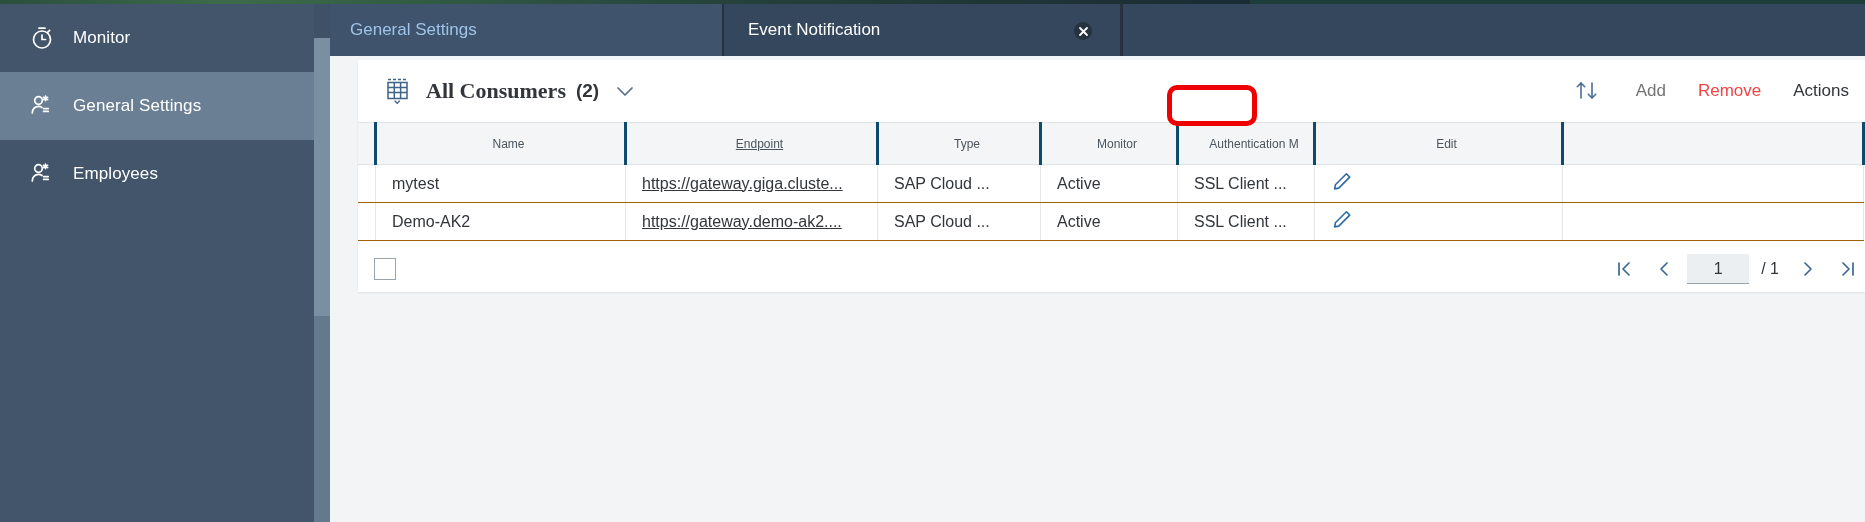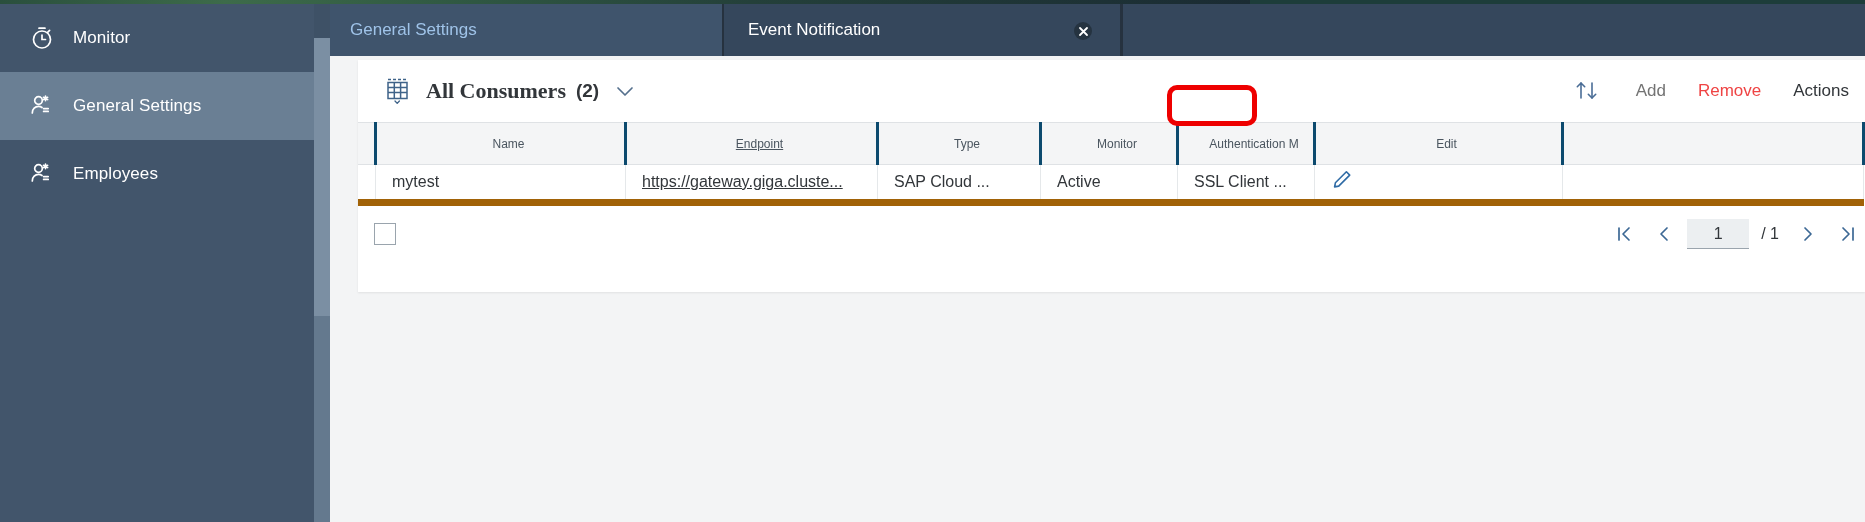--- a/index.html
+++ b/index.html
@@ -203,21 +203,21 @@
     font-size: 12px;
     font-weight: normal;
     color: #4a555f;
     text-align: center;
     height: 42px;
     padding: 0 0 0 16px;
     overflow: hidden;
     white-space: nowrap;
   }
   table.grid td {
-    border-bottom: 7px solid #a16207;
+    border-bottom: 1px solid #a16207;
     border-right: 1px solid #e5e8ea;
     font-size: 16px;
     color: #32363a;
     height: 38px;
     padding: 0 0 0 16px;
     overflow: hidden;
     white-space: nowrap;
   }
   th.c-sel, td.c-sel { width: 14px; padding: 0; border-right: none; }
   th.c-name, td.c-name { width: 250px; }
@@ -400,20 +400,36 @@
             <td class="c-auth">SSL Client ...</td>
             <td class="c-edit">
               <span class="pencil">
                 <svg width="22" height="22" viewBox="0 0 22 22" fill="none" stroke="#2f6ba5" stroke-width="1.6" stroke-linejoin="round">
                   <path d="M15.4 2.8l3.3 3.3-11 11-4.1.8.8-4.1z"></path>
                 </svg>
               </span>
             </td>
             <td class="c-pad"></td>
           </tr>
+          <tr>
+            <td class="c-sel"></td>
+            <td class="c-name">Demo-AK2</td>
+            <td class="c-endpoint">https://gateway.demo-ak2....</td>
+            <td class="c-type">SAP Cloud ...</td>
+            <td class="c-status">Active</td>
+            <td class="c-auth">SSL Client ...</td>
+            <td class="c-edit">
+              <span class="pencil">
+                <svg width="22" height="22" viewBox="0 0 22 22" fill="none" stroke="#2f6ba5" stroke-width="1.6" stroke-linejoin="round">
+                  <path d="M15.4 2.8l3.3 3.3-11 11-4.1.8.8-4.1z"></path>
+                </svg>
+              </span>
+            </td>
+            <td class="c-pad"></td>
+          </tr>
         </tbody>
       </table>
 
       <div class="panel-footer">
         <div class="footer-check"></div>
 
         <div class="pager">
           <span class="pg-btn">
             <svg width="20" height="20" viewBox="0 0 20 20" fill="none" stroke="#3c6894" stroke-width="1.7" stroke-linecap="round" stroke-linejoin="round">
               <path d="M5 4v12"></path>

